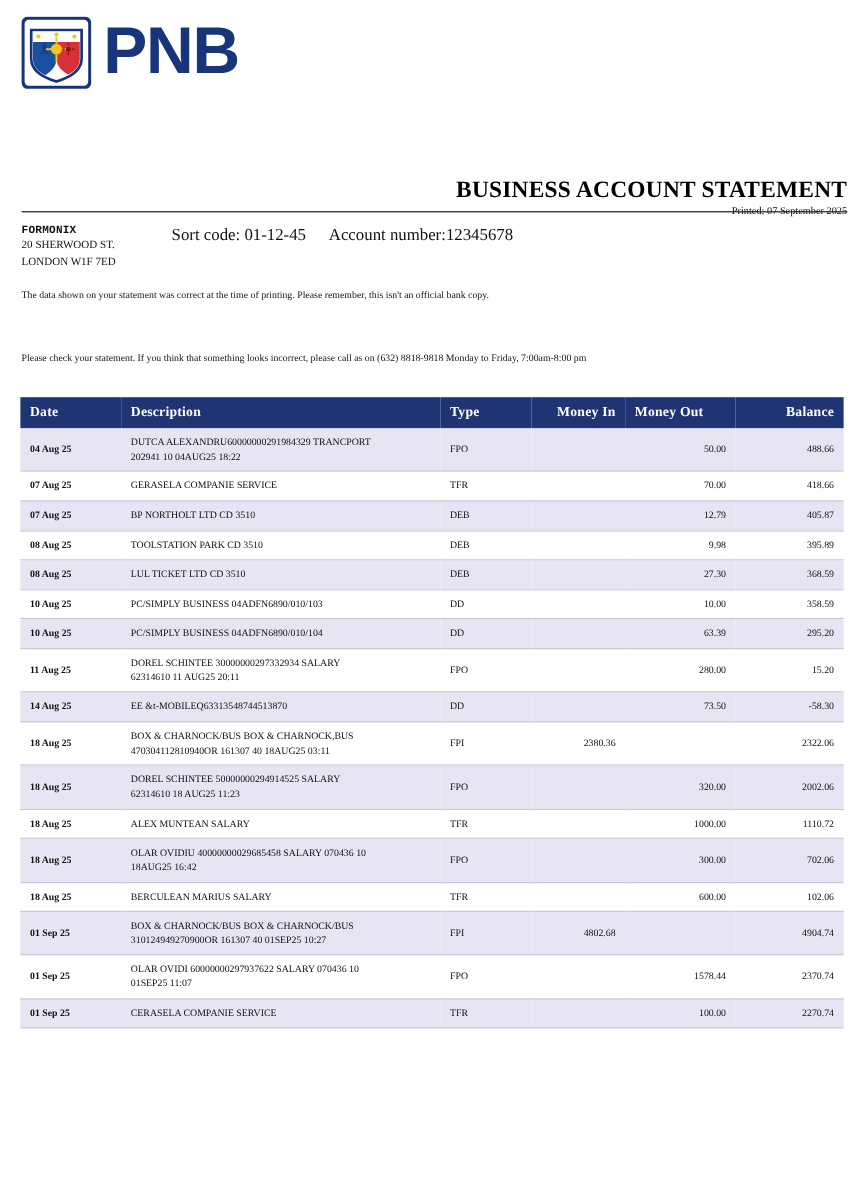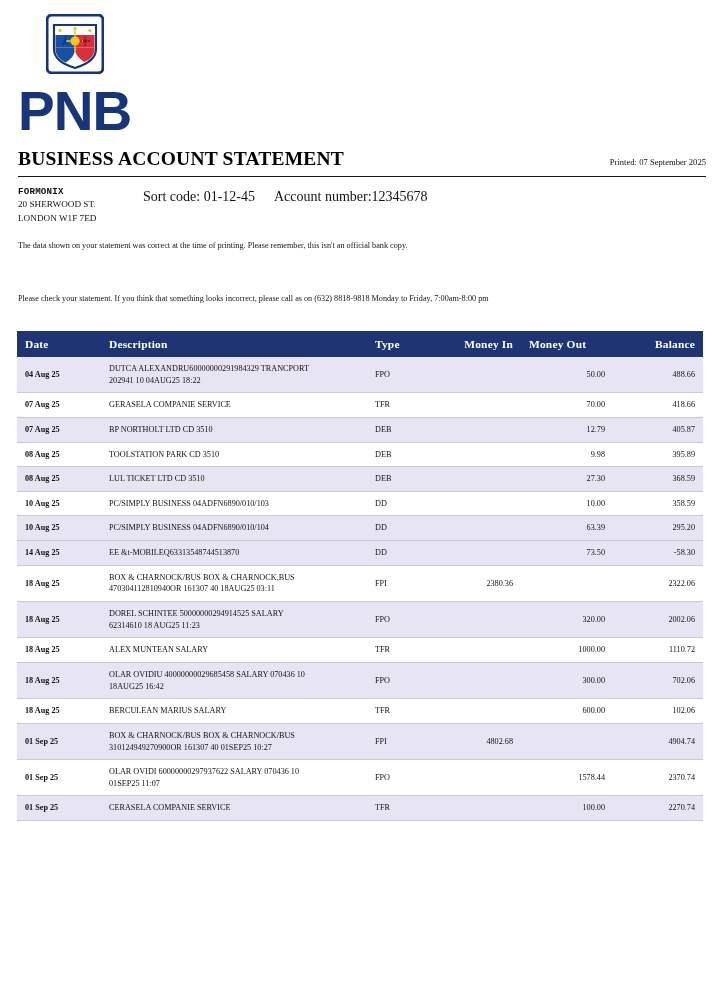--- a/index.html
+++ b/index.html
@@ -17,21 +17,20 @@
   }
 
   
   .logo-block {
     position: absolute;
     left: 18px;
     top: 14px;
     display: flex;
     align-items: center;
     gap: 10px;
-    flex-direction: column;
   }
   .crest {
     width: 58px;
     height: 60px;
   }
   .wordmark {
     font-family: "Liberation Sans", sans-serif;
     font-size: 55px;
     font-weight: 700;
     letter-spacing: -1px;
@@ -42,20 +41,21 @@
 
   
   .title-row {
     position: absolute;
     left: 18px;
     right: 14px;
     top: 148px;
     display: flex;
     justify-content: space-between;
     align-items: flex-end;
+    flex-direction: column;
   }
   .doc-title {
     font-size: 19.5px;
     font-weight: 700;
     letter-spacing: .2px;
     color: #000;
     white-space: nowrap;
   }
   .printed {
     font-size: 8.6px;
@@ -300,20 +300,28 @@
         <td class="c-bal">358.59</td>
       </tr>
       <tr class="shade">
         <td class="c-date">10 Aug 25</td>
         <td class="c-desc"><span>PC/SIMPLY BUSINESS 04ADFN6890/010/104</span></td>
         <td class="c-type">DD</td>
         <td class="c-in"></td>
         <td class="c-out">63.39</td>
         <td class="c-bal">295.20</td>
       </tr>
+      <tr class="plain">
+        <td class="c-date">11 Aug 25</td>
+        <td class="c-desc"><span>DOREL SCHINTEE 30000000297332934 SALARY</span><span class="l2">62314610 11 AUG25 20:11</span></td>
+        <td class="c-type">FPO</td>
+        <td class="c-in"></td>
+        <td class="c-out">280.00</td>
+        <td class="c-bal">15.20</td>
+      </tr>
       <tr class="shade">
         <td class="c-date">14 Aug 25</td>
         <td class="c-desc"><span>EE &amp;t-MOBILEQ63313548744513870</span></td>
         <td class="c-type">DD</td>
         <td class="c-in"></td>
         <td class="c-out">73.50</td>
         <td class="c-bal">-58.30</td>
       </tr>
       <tr class="plain">
         <td class="c-date">18 Aug 25</td>

